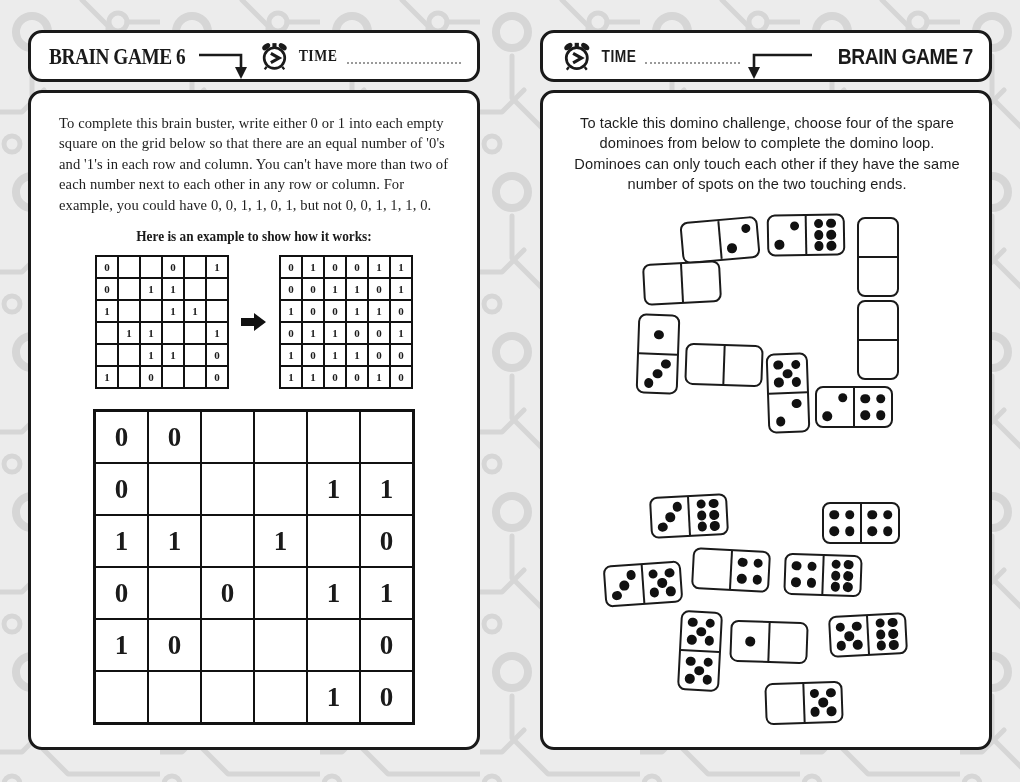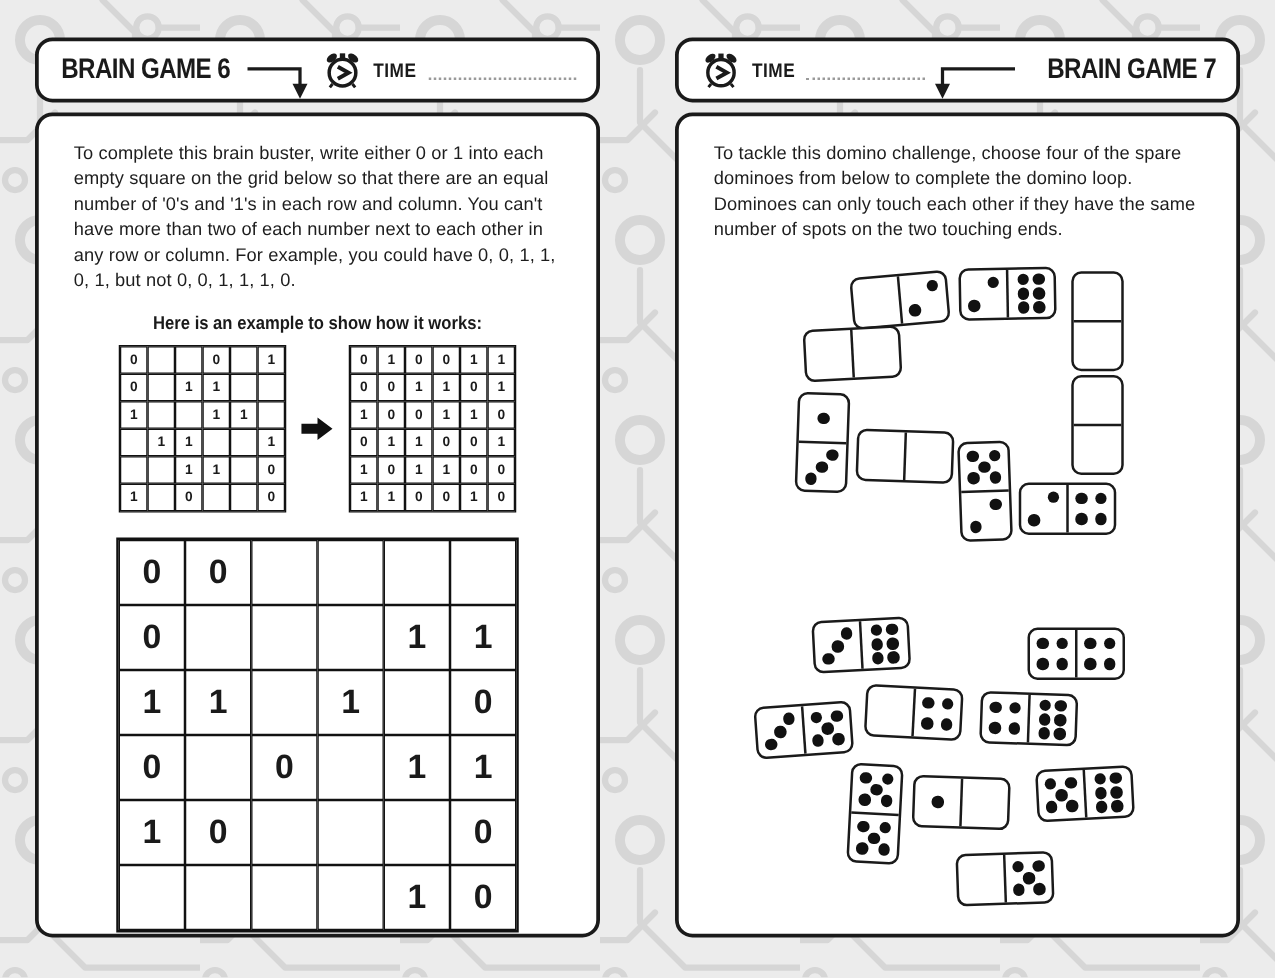--- a/index.html
+++ b/index.html
@@ -4,21 +4,21 @@
 <style>
   html,body{margin:0;padding:0;}
   body{
     width:1020px;height:782px;position:relative;overflow:hidden;
     background:#ececec;
     font-family:"Liberation Sans",sans-serif;
     color:#1a1a1a;
   }
   .bg-layer{position:absolute;inset:0;z-index:0;}
   .page{position:absolute;top:30px;width:452px;height:720px;z-index:1;}
-  .page-left{left:28px;}
+  .page-left{left:28px;font-family:Liberation Serif, serif;}
   .page-right{left:540px;}
   .box{
     background:#fff;border:3px solid #1a1a1a;border-radius:14px;
     box-sizing:border-box;
   }
   .page-header{
     height:52px;display:flex;align-items:center;
     padding:0 16px 0 18px;margin-bottom:8px;
   }
   .page-body{
@@ -259,21 +259,21 @@
     <span class="time-line w-right"></span>
     <span style="margin-left:auto"></span>
     <svg class="elbow" width="74" height="36" viewBox="0 0 74 36">
       <path d="M72 10 H14 V23" stroke="#1a1a1a" stroke-width="2.6" fill="none"></path>
       <polygon points="8,22 20,22 14,34" fill="#1a1a1a"></polygon>
     </svg>
     <span class="game-title" style="margin-left:12px;transform-origin:right center;">BRAIN GAME 7</span>
   </div>
 
   <div class="box page-body">
-    <p class="instructions" style="margin-top:2px;max-width:404px;">To tackle this domino challenge, choose four of the spare dominoes from below to complete the domino loop. Dominoes can only touch each other if they have the same number of spots on the two touching ends.</p>
+    <p class="instructions" style="margin-top:2px;max-width:404px;text-align:center;">To tackle this domino challenge, choose four of the spare dominoes from below to complete the domino loop. Dominoes can only touch each other if they have the same number of spots on the two touching ends.</p>
     <div class="domino-layer">
         <div class="domino h" style="left: 138px; top: 126px; transform: rotate(-5deg);">
           <div class="half"></div>
           <div class="half">
             <span class="spot" style="left: 72%; top: 26%;"></span>
             <span class="spot" style="left: 28%; top: 74%;"></span>
           </div>
         </div>
         <div class="domino h" style="left: 224px; top: 121px; transform: rotate(-1deg);">
           <div class="half">

